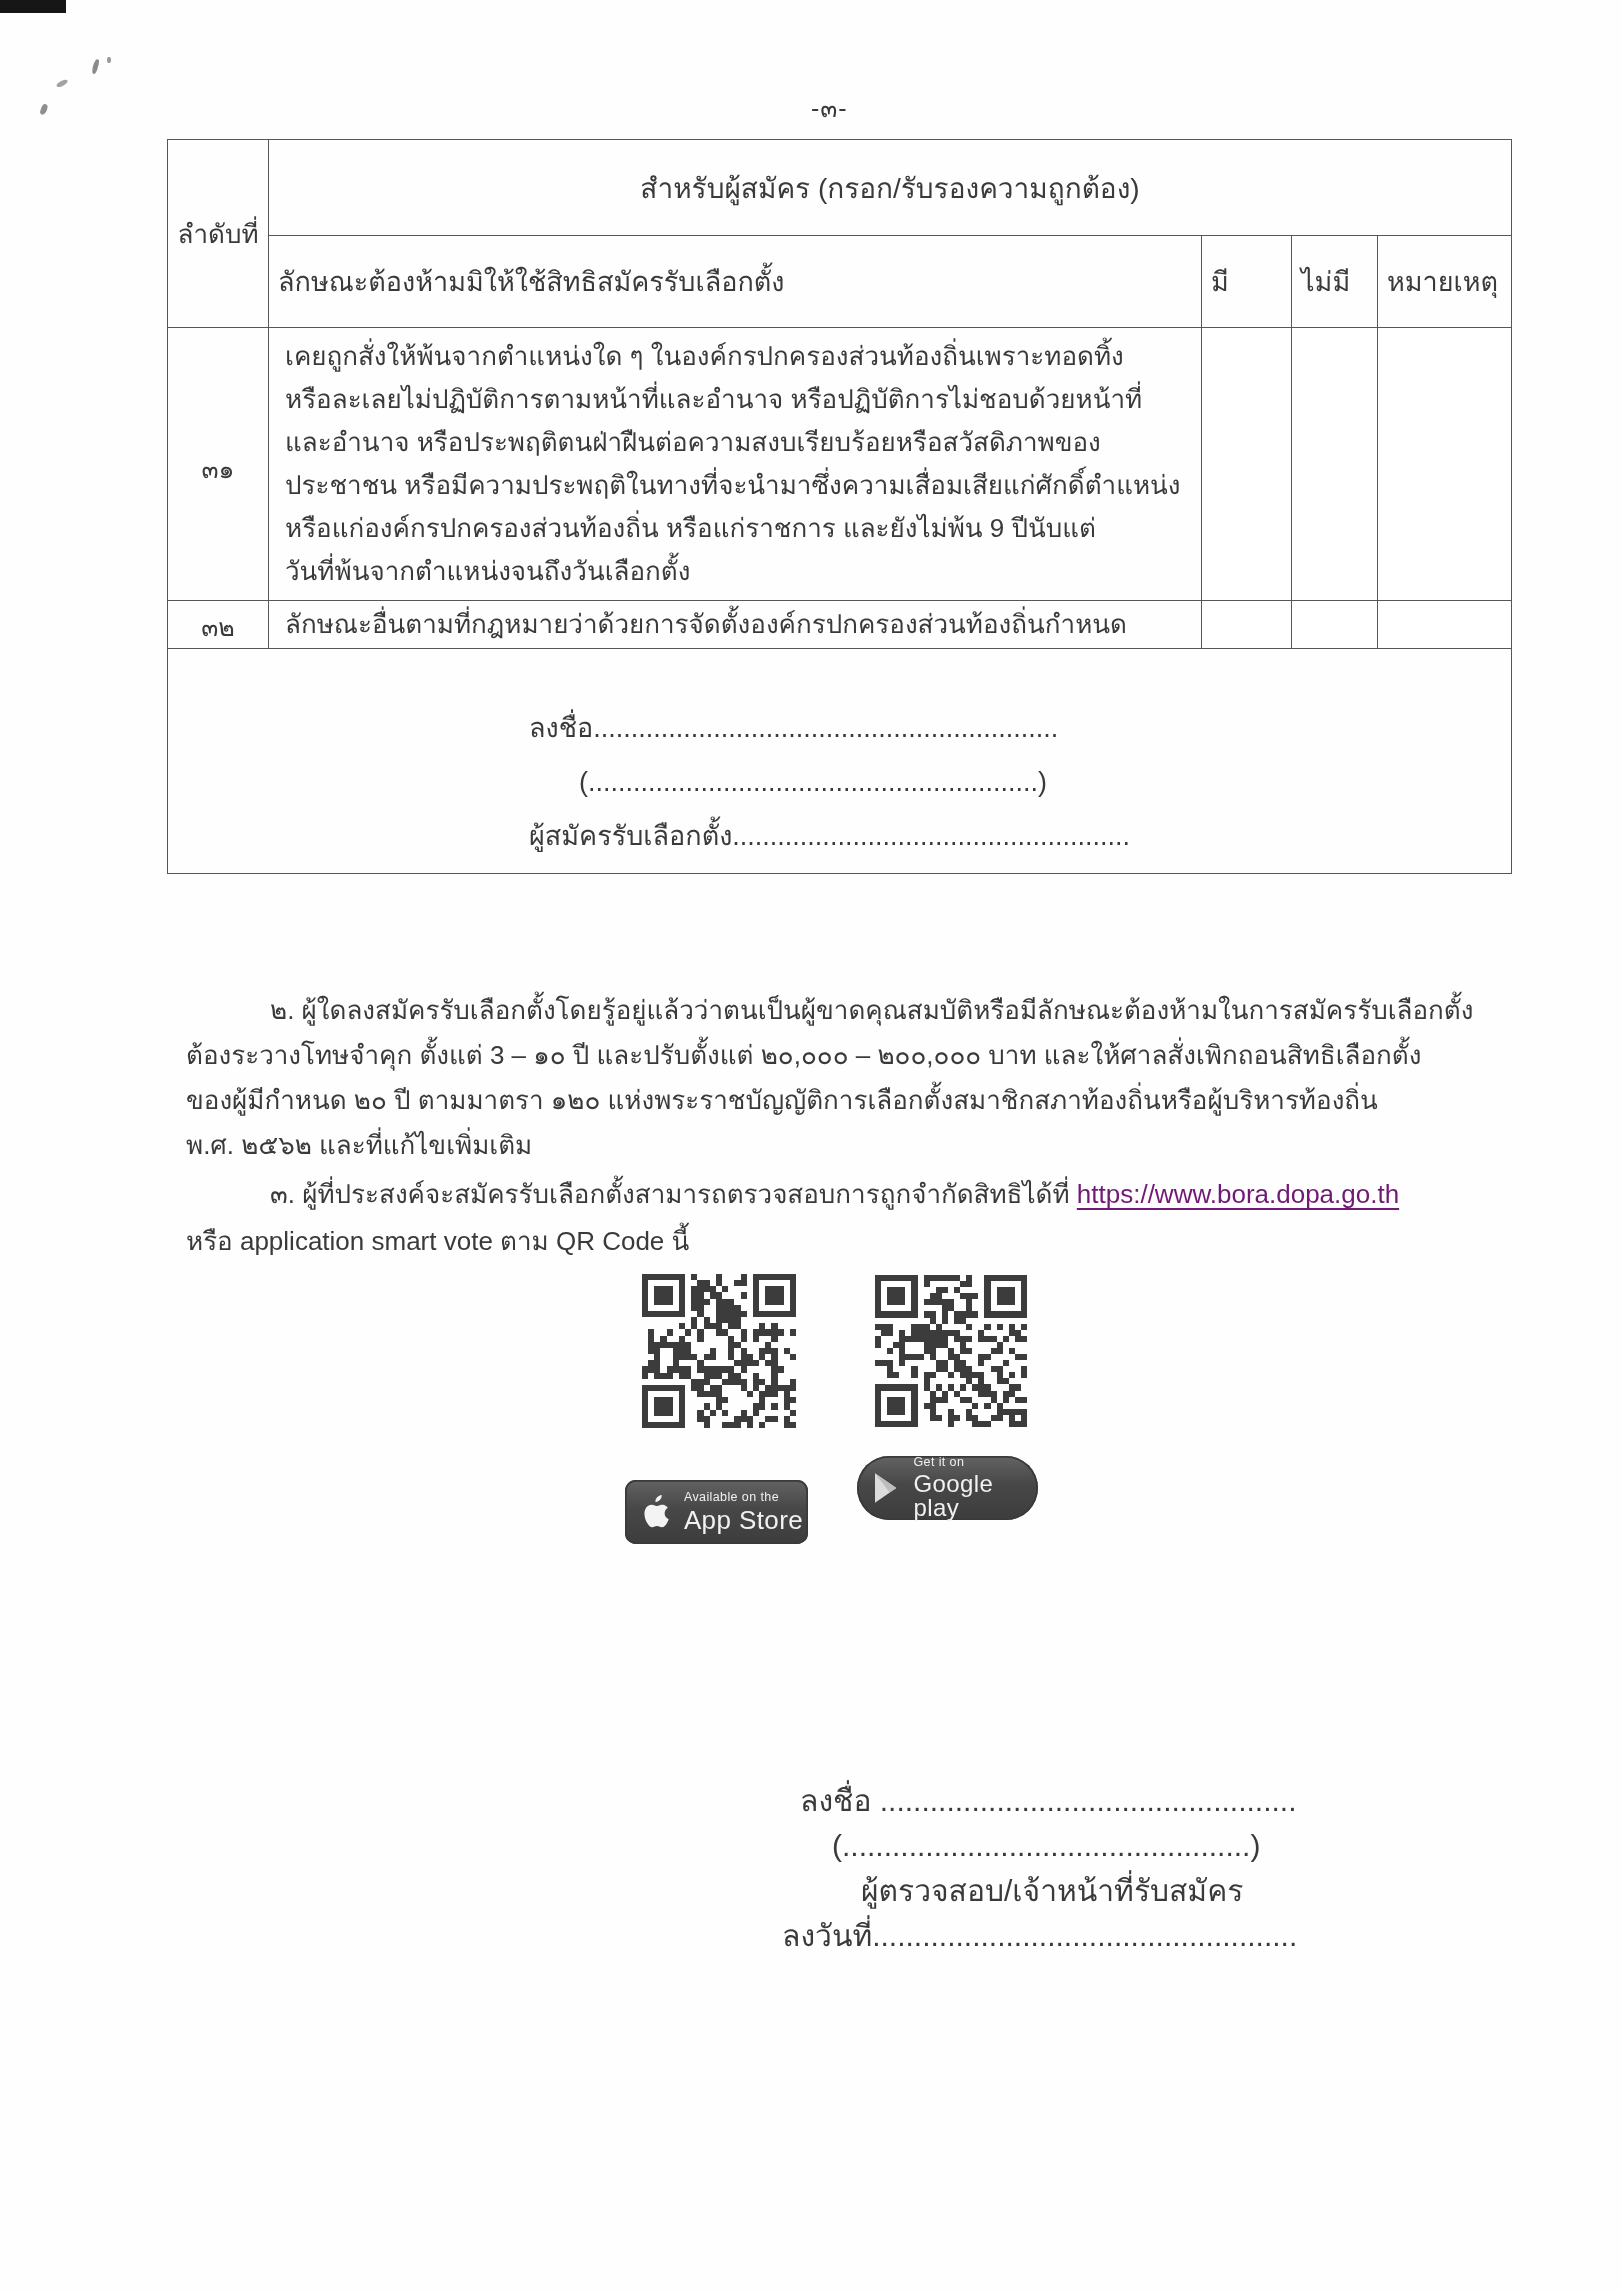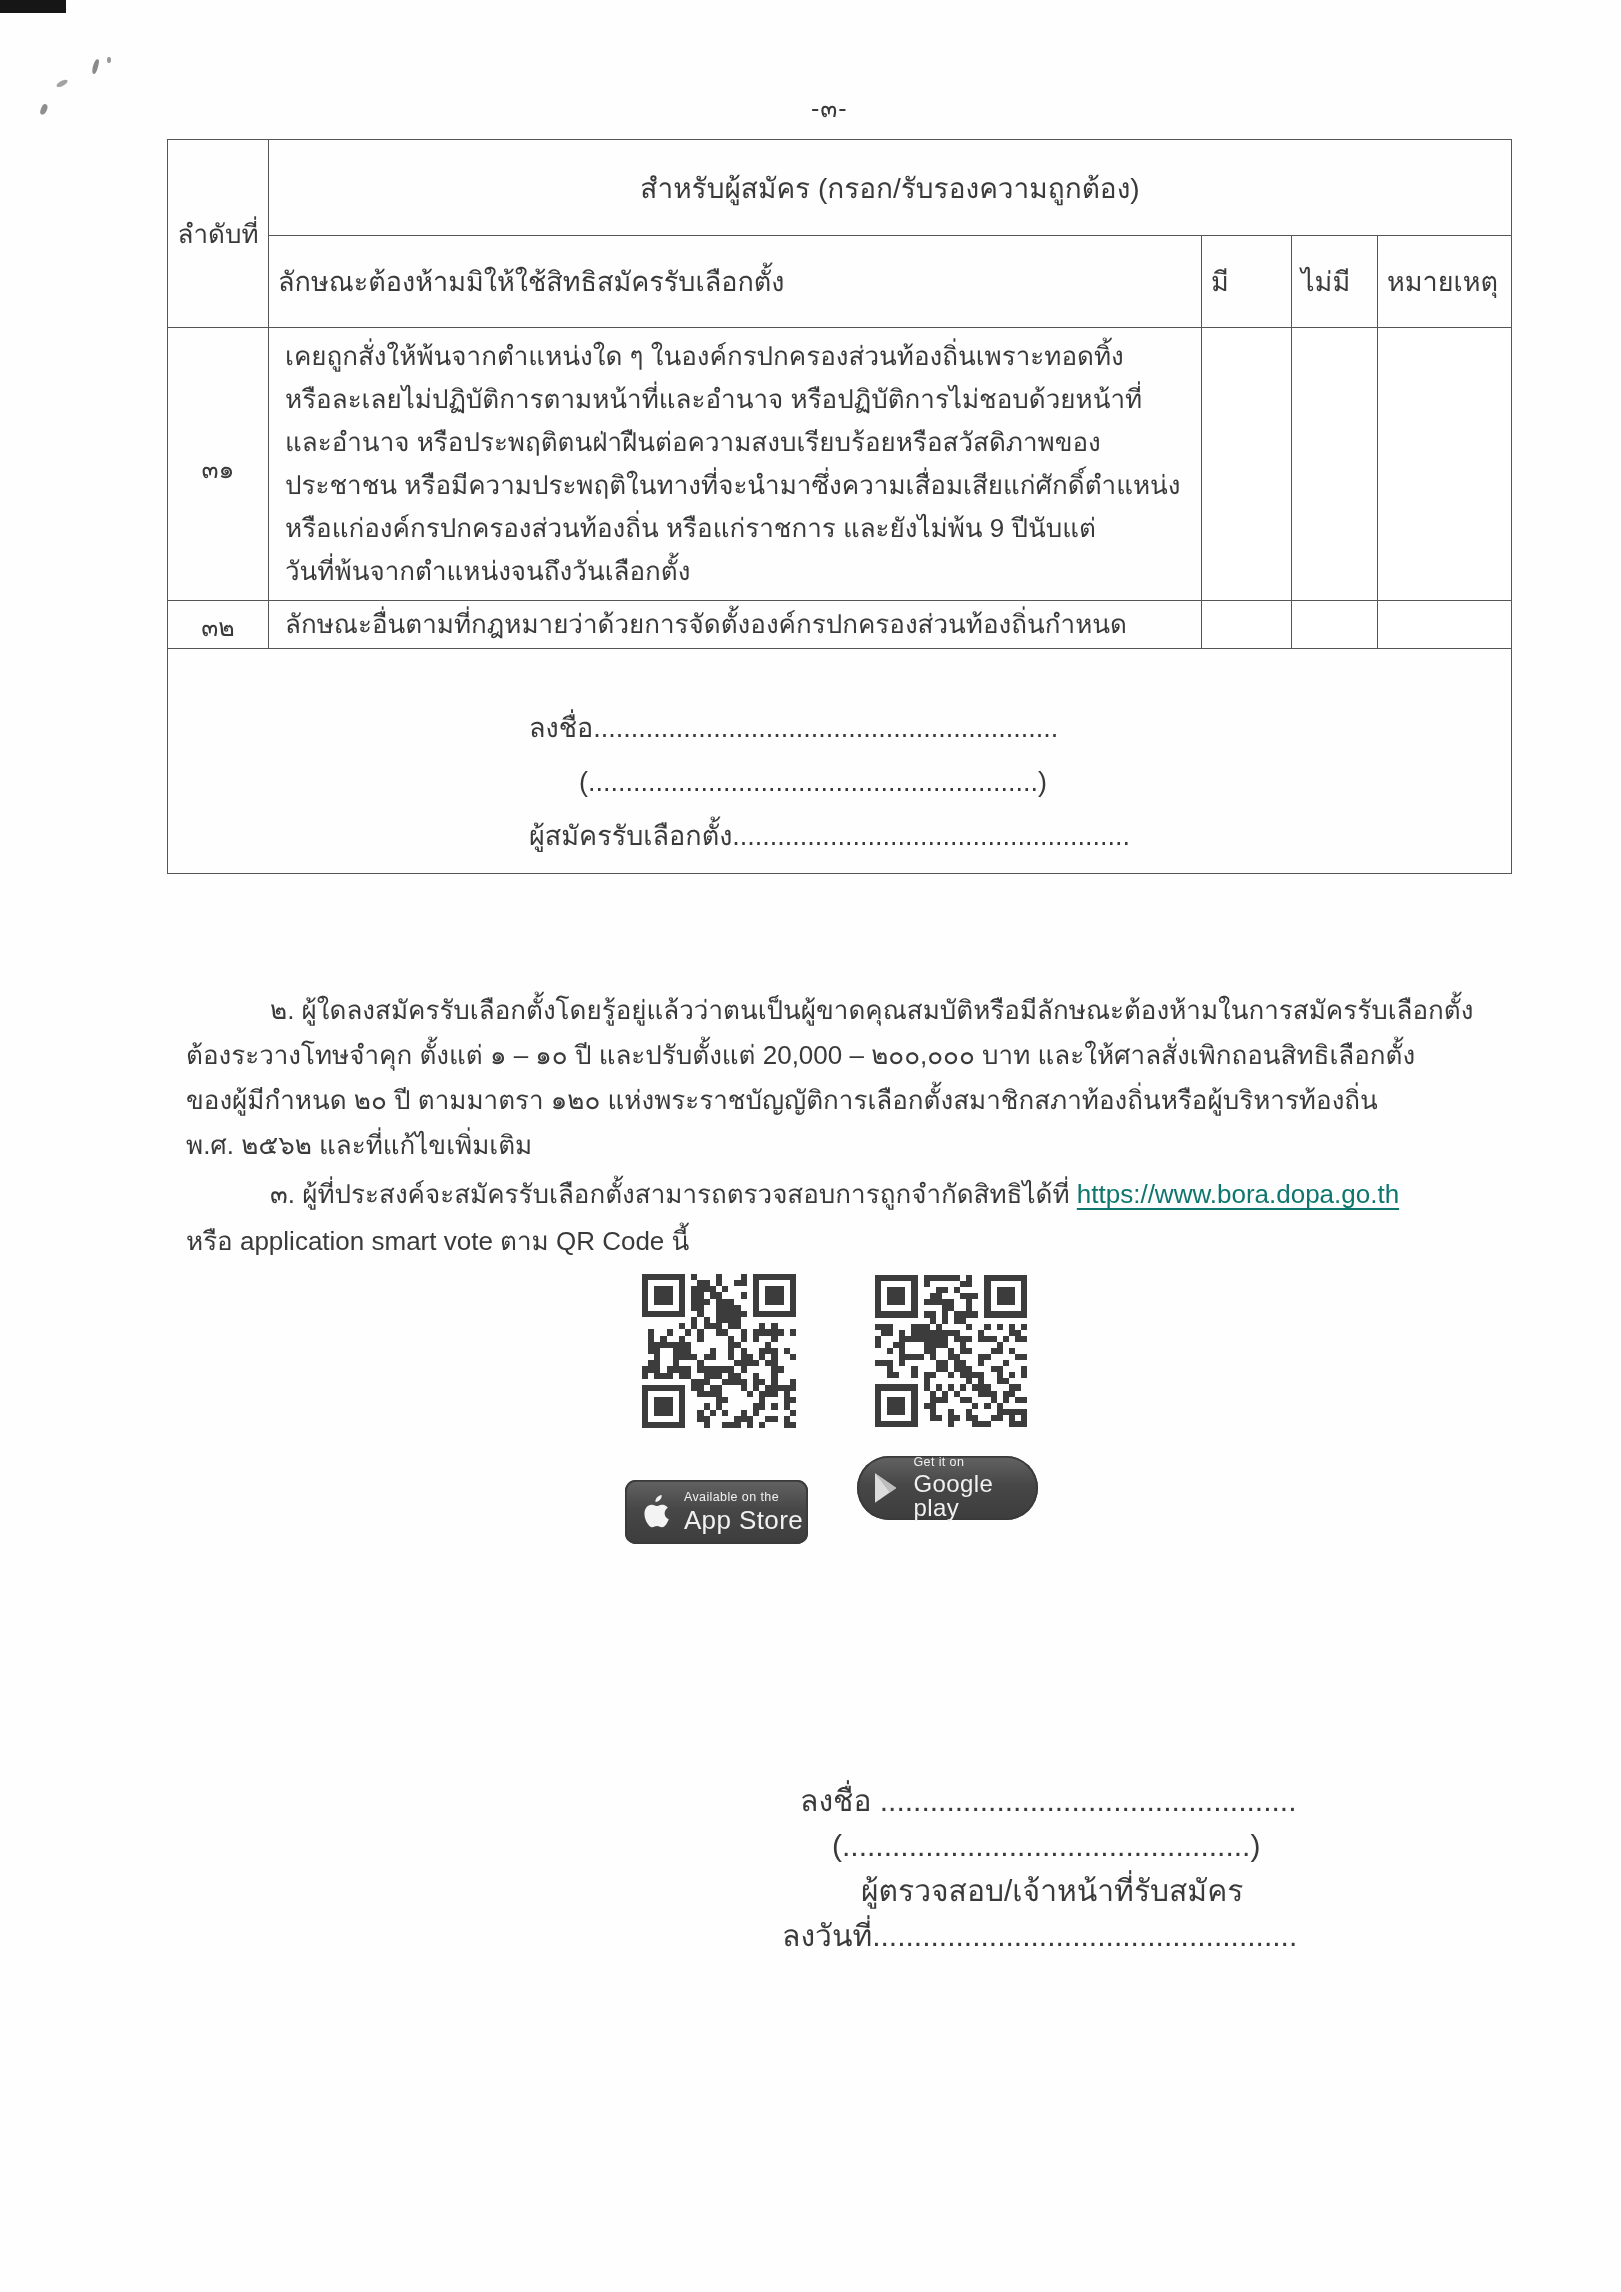--- a/index.html
+++ b/index.html
@@ -34,21 +34,21 @@
   .table-sign .s2{padding-left:50px;}
   .table-sign .s3{padding-left:0;}
 
   
   .note1{position:absolute;left:260px;top:925px;font-size:26px;white-space:nowrap;}
   .note1 .u{text-decoration:underline;text-underline-offset:5.4px;}
   .note-par{position:absolute;font-size:26px;line-height:45px;width:1325px;}
   .note2{left:186px;top:988px;}
   .note3{left:186px;top:1171px;line-height:47px;}
   .indent{padding-left:84px;}
-  a.doc-link{color:#0f766e;text-decoration:underline;text-underline-offset:4.5px;}
+  a.doc-link{color:#701a75;text-decoration:underline;text-underline-offset:4.5px;}
 
   
   .qr{position:absolute;width:154px;height:154px;}
   .qr svg{width:100%;height:100%;}
   .qr1{left:642px;top:1274px;}
   .qr2{left:875px;top:1274px;width:152px;}
 
   
   .badge{position:absolute;height:64px;border-radius:10.7px;color:#f1f1f1;
     background:linear-gradient(180deg,#636363 0%,#474747 45%,#3d3d3d 100%);
@@ -129,21 +129,21 @@
           <div class="s3">ผู้สมัครรับเลือกตั้ง.....................................................</div>
         </div>
       </td>
     </tr>
   </tbody>
     </table>
 
 
   <div class="note-par note2">
     <div class="indent">๒. ผู้ใดลงสมัครรับเลือกตั้งโดยรู้อยู่แล้วว่าตนเป็นผู้ขาดคุณสมบัติหรือมีลักษณะต้องห้ามในการสมัครรับเลือกตั้ง</div>
-    <div>ต้องระวางโทษจำคุก ตั้งแต่ ๑ – ๑๐ ปี และปรับตั้งแต่ 20,000 – ๒๐๐,๐๐๐ บาท และให้ศาลสั่งเพิกถอนสิทธิเลือกตั้ง</div>
+    <div>ต้องระวางโทษจำคุก ตั้งแต่ 3 – ๑๐ ปี และปรับตั้งแต่ ๒๐,๐๐๐ – ๒๐๐,๐๐๐ บาท และให้ศาลสั่งเพิกถอนสิทธิเลือกตั้ง</div>
     <div>ของผู้มีกำหนด ๒๐ ปี ตามมาตรา ๑๒๐ แห่งพระราชบัญญัติการเลือกตั้งสมาชิกสภาท้องถิ่นหรือผู้บริหารท้องถิ่น</div>
     <div>พ.ศ. ๒๕๖๒ และที่แก้ไขเพิ่มเติม</div>
   </div>
 
   <div class="note-par note3">
     <div class="indent">
       <span>๓. ผู้ที่ประสงค์จะสมัครรับเลือกตั้งสามารถตรวจสอบการถูกจำกัดสิทธิได้ที่ </span><a href="#" class="doc-link">https://www.bora.dopa.go.th</a>
     </div>
     <div>หรือ application smart vote ตาม QR Code นี้</div>
   </div>

